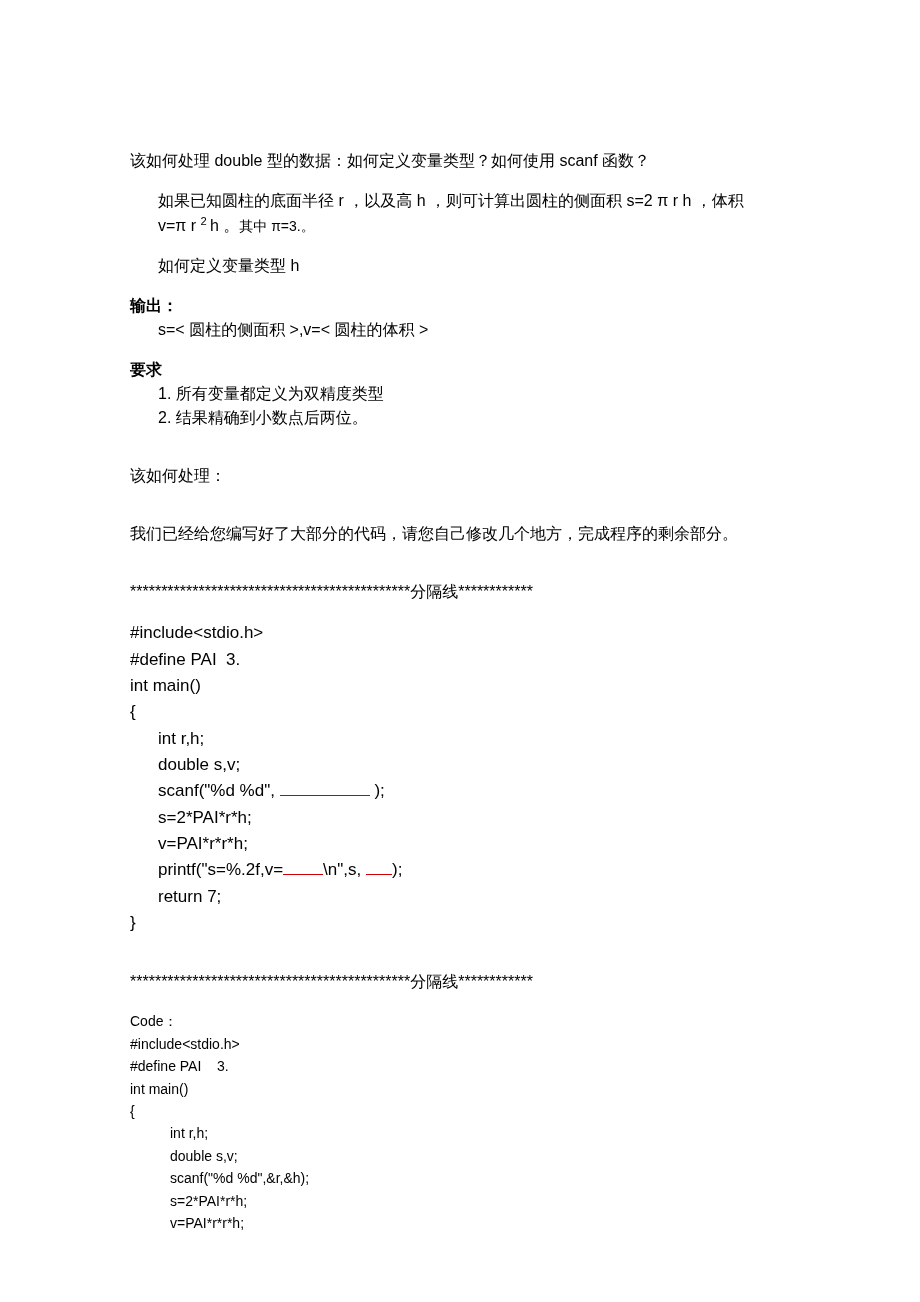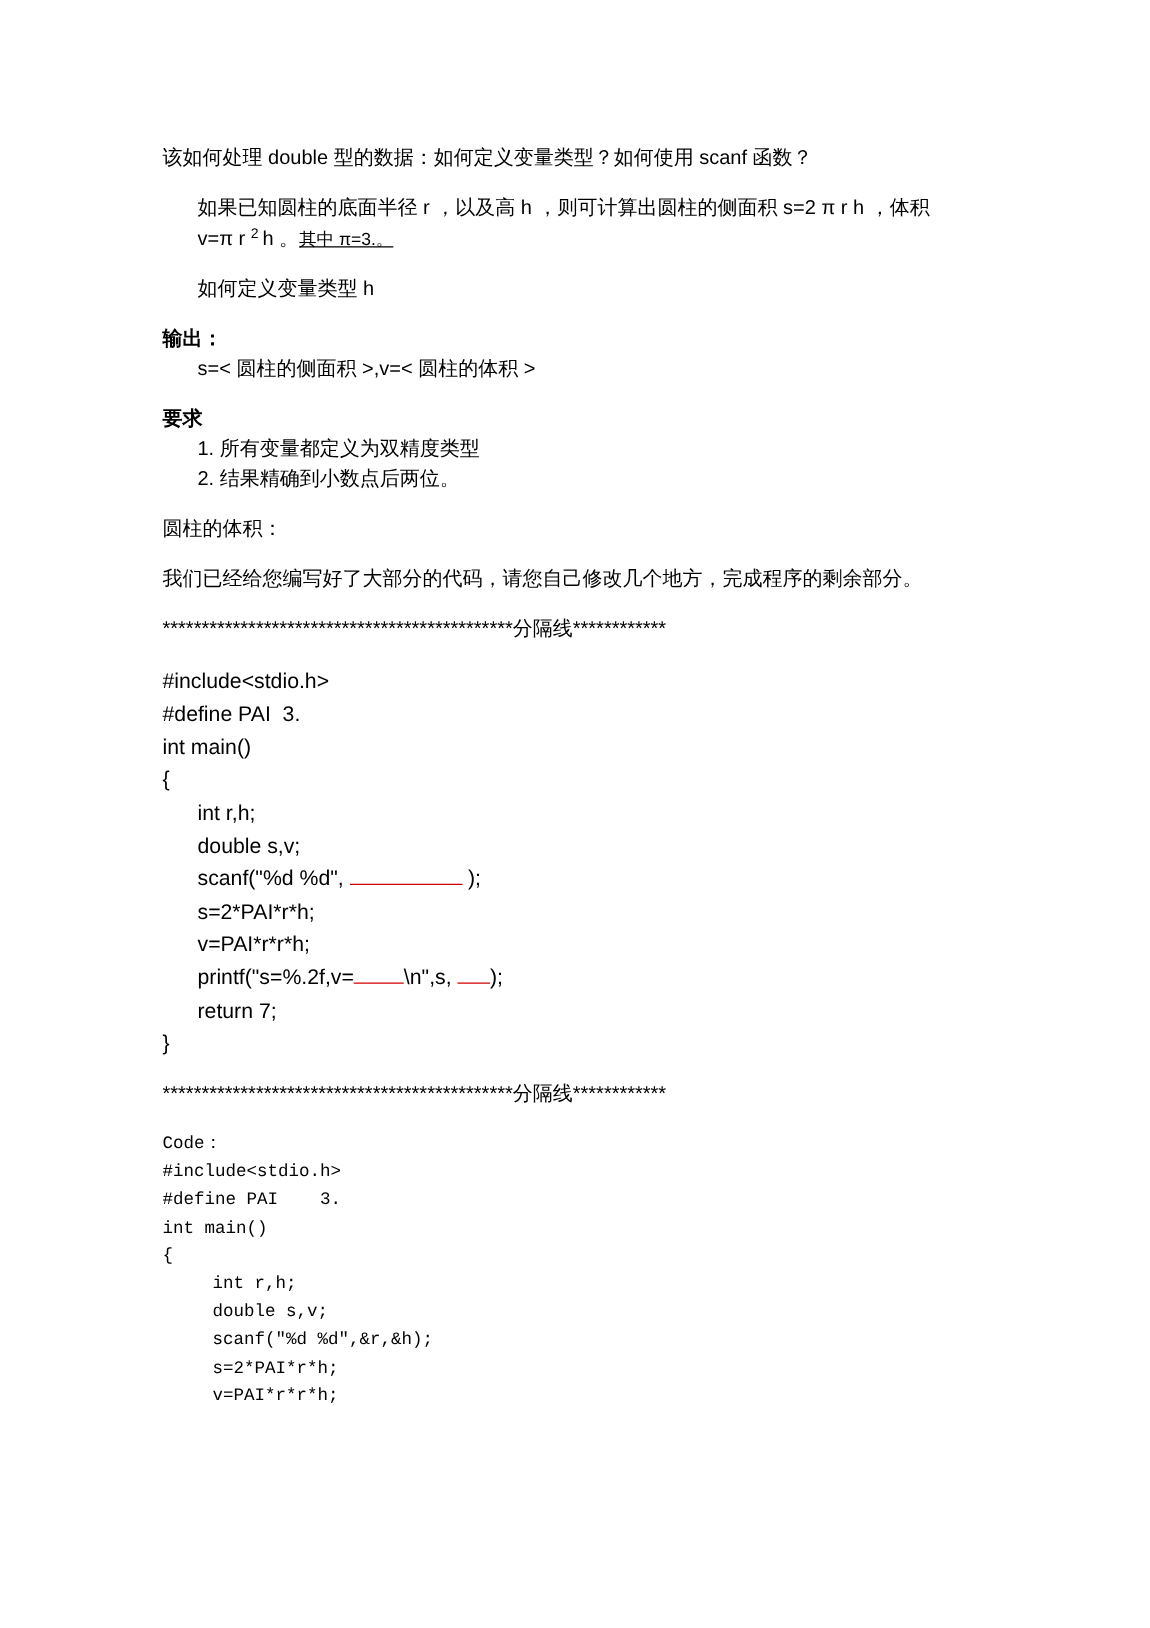--- a/index.html
+++ b/index.html
@@ -11,20 +11,21 @@
       width: 920px;
       background: #fff;
       font-family: "Microsoft YaHei", "SimSun", sans-serif;
       font-size: 16px;
       color: #000;
       padding: 115px 100px 50px 130px;
       line-height: 1.5;
     }
     .para {
       margin-bottom: 16px;
+      margin-top: 34px;
     }
     .section-label {
       font-weight: bold;
       margin-bottom: 0;
     }
     .sub-line {
       margin-bottom: 0;
       margin-left: 28px;
     }
     .block {
@@ -46,38 +47,37 @@
       color: #d00000;
       border-bottom: 1px solid #d00000;
       display: inline-block;
       height: 1em;
       vertical-align: baseline;
     }
     .ul1 { width: 90px; }
     .ul2 { width: 40px; }
     .ul3 { width: 26px; }
     .code-small {
-      font-family: Liberation Mono, monospace;
+      font-family: Liberation Sans, sans-serif;
       font-size: 14px;
       line-height: 1.6;
     }
     .code-small .line {
       white-space: pre;
     }
     .indent2 {
       padding-left: 40px;
     }
     sup {
       font-size: 0.7em;
       vertical-align: super;
     }
     .pi-note {
       font-size: 14px;
       vertical-align: baseline;
-      text-decoration: underline;
     }
   </style>
 </head>
 <body>
 
 <div class="para">该如何处理 double 型的数据：如何定义变量类型？如何使用 scanf 函数？</div>
 
 <div class="block">
   <div class="sub-line">如果已知圆柱的底面半径 r ，以及高 h ，则可计算出圆柱的侧面积 s=2 π r h ，体积</div>
   <div class="sub-line">
@@ -93,21 +93,21 @@
   <div class="section-label">输出：</div>
   <div class="sub-line">s=&lt; 圆柱的侧面积 &gt;,v=&lt; 圆柱的体积 &gt;</div>
 </div>
 
 <div class="block">
   <div class="section-label">要求</div>
   <div class="sub-line">1. 所有变量都定义为双精度类型</div>
   <div class="sub-line">2. 结果精确到小数点后两位。</div>
 </div>
 
-<div class="para">圆柱的体积：</div>
+<div class="para">该如何处理：</div>
 
 <div class="para">我们已经给您编写好了大部分的代码，请您自己修改几个地方，完成程序的剩余部分。</div>
 
 <div class="para">*********************************************分隔线************</div>
 
 <div class="code-large">
   <div class="line">#include&lt;stdio.h&gt;</div>
   <div class="line">#define PAI  3.</div>
   <div class="line">int main()</div>
   <div class="line">{</div>

